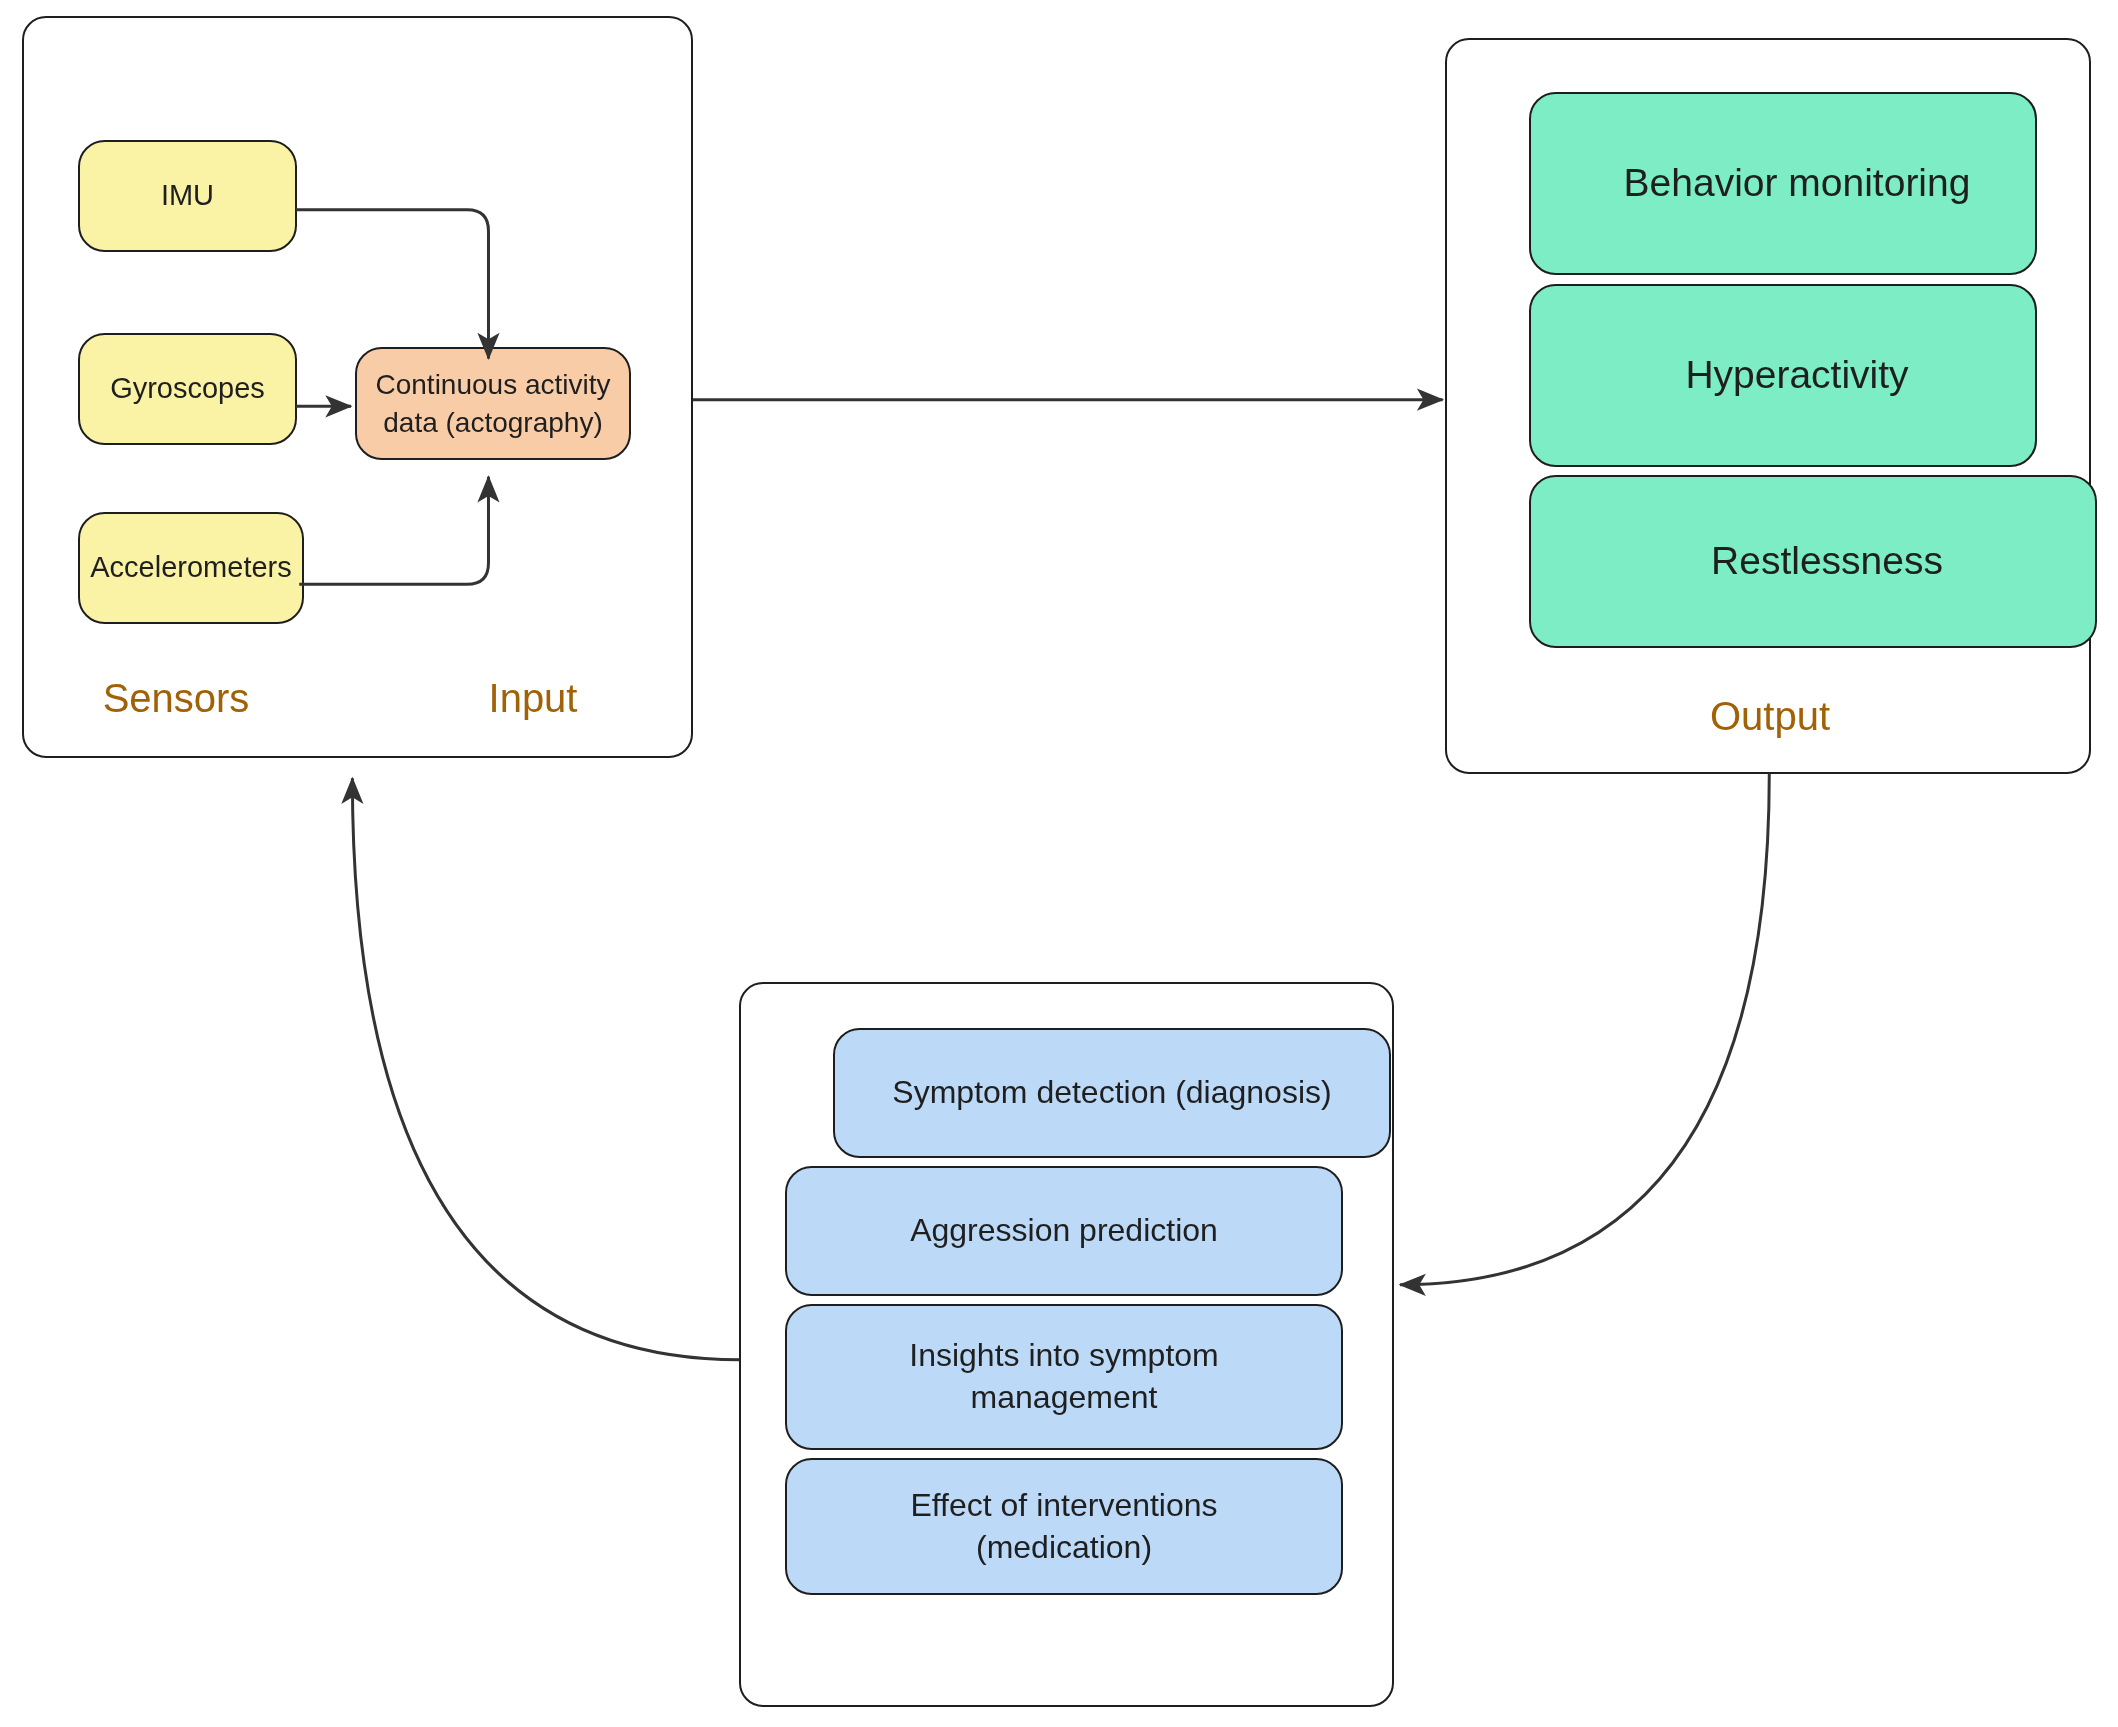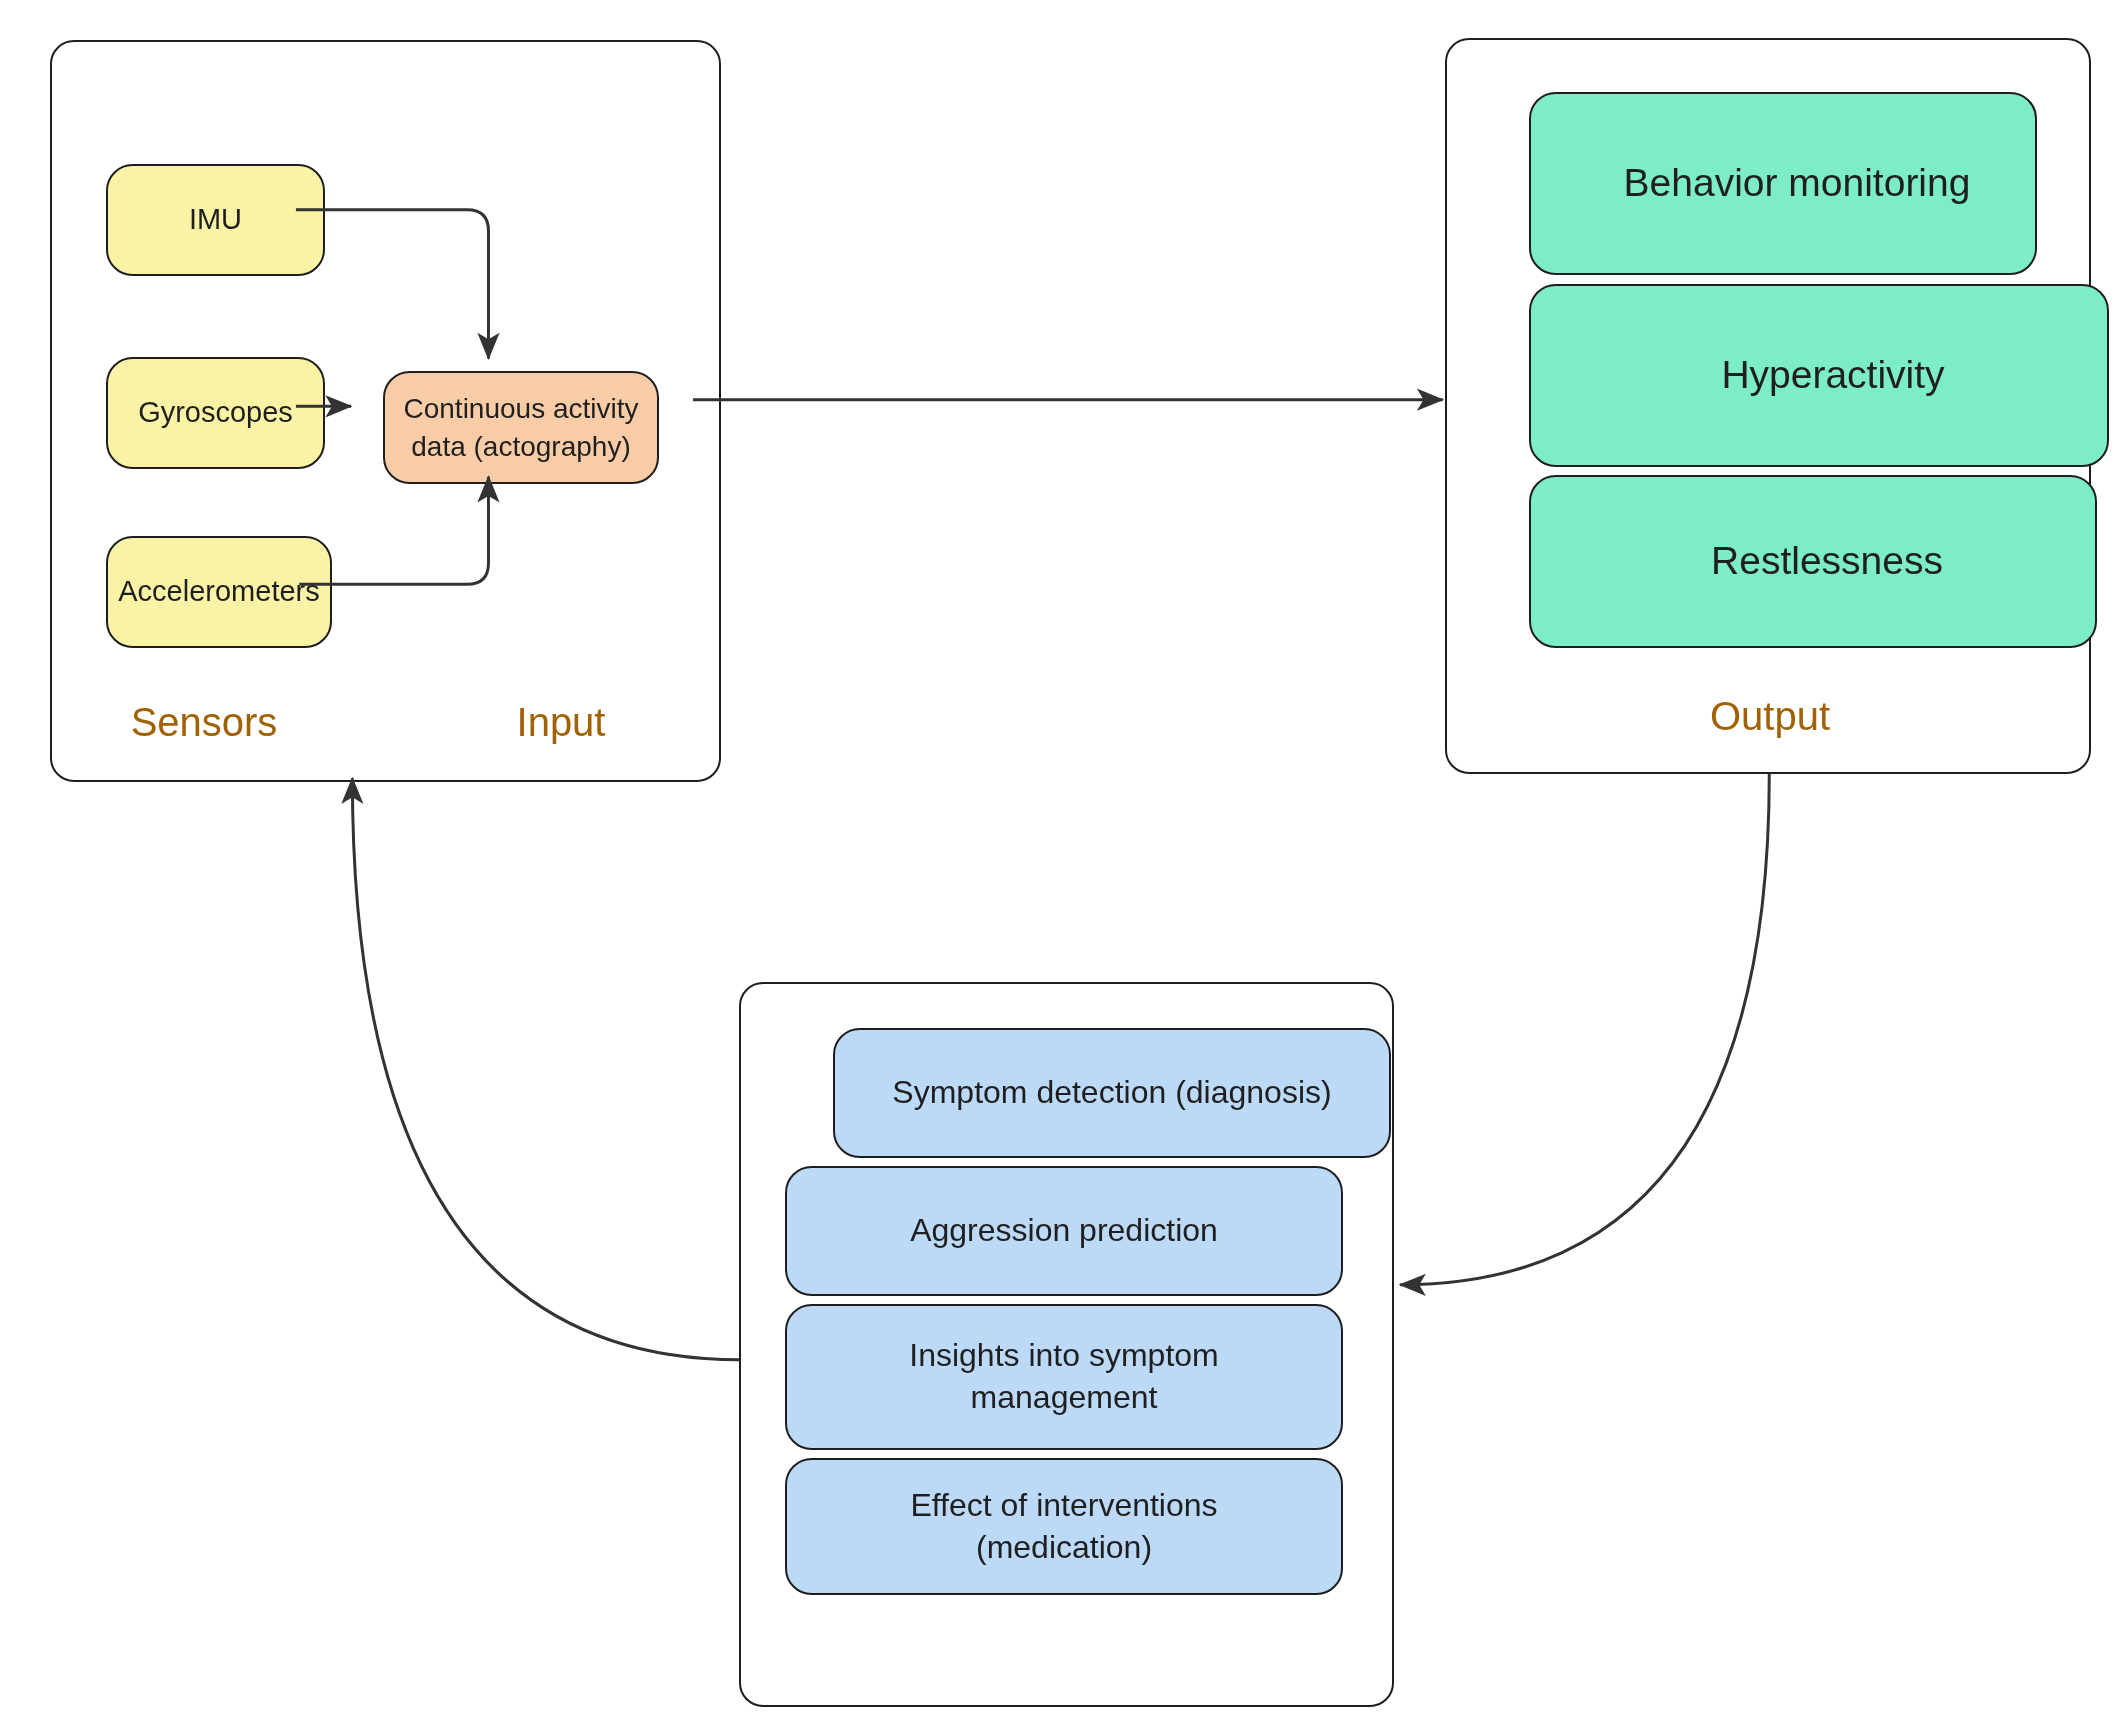--- a/index.html
+++ b/index.html
@@ -43,21 +43,21 @@
     font-size:40px;
     color:#a16207;
   }
   .panel-label-big{font-size:56px;}
 </style>
 </head>
 <body>
 
 <div class="canvas">
 
-  <div class="panel" style="left:22px;top:40px;width:671px;height:742px;margin-left:28px;">
+  <div class="panel" style="left:22px;top:16px;width:671px;height:742px;">
     <div class="node node-yellow" style="left:54px;top:122px;width:219px;height:112px;">
       <span>IMU</span>
     </div>
     <div class="node node-yellow" style="left:54px;top:315px;width:219px;height:112px;">
       <span>Gyroscopes</span>
     </div>
     <div class="node node-yellow" style="left:54px;top:494px;width:226px;height:112px;">
       <span>Accelerometers</span>
     </div>
     <div class="node node-orange" style="left:331px;top:329px;width:276px;height:113px;">
@@ -65,21 +65,21 @@
       <span>data (actography)</span>
     </div>
     <div class="panel-label" style="left:152px;top:680px;">Sensors</div>
     <div class="panel-label" style="left:509px;top:680px;">Input</div>
   </div>
 
   <div class="panel" style="left:1445px;top:38px;width:646px;height:736px;">
     <div class="node node-green" style="left:82px;top:52px;width:508px;height:183px;">
       <span>Behavior monitoring</span>
     </div>
-    <div class="node node-green" style="left:82px;top:244px;width:580px;height:183px;">
+    <div class="node node-green" style="left:82px;top:244px;width:508px;height:183px;">
       <span>Hyperactivity</span>
     </div>
     <div class="node node-green" style="left:82px;top:435px;width:568px;height:173px;">
       <span>Restlessness</span>
     </div>
     <div class="panel-label" style="left:323px;top:676px;">Output</div>
   </div>
 
   <div class="panel" style="left:739px;top:982px;width:655px;height:725px;">
     <div class="node node-blue" style="left:44px;top:44px;width:558px;height:130px;margin-left:48px;">

